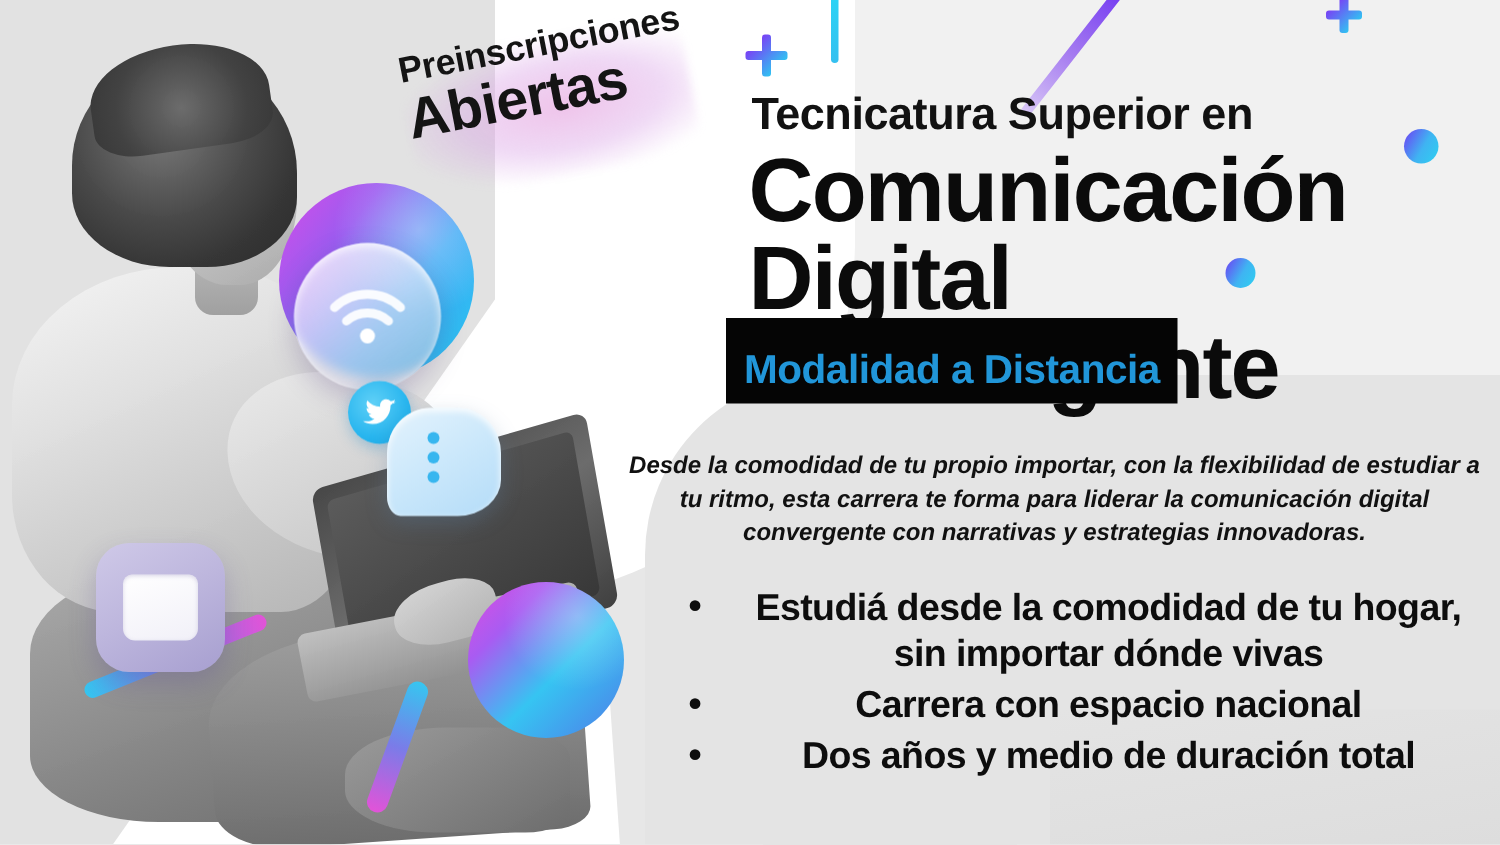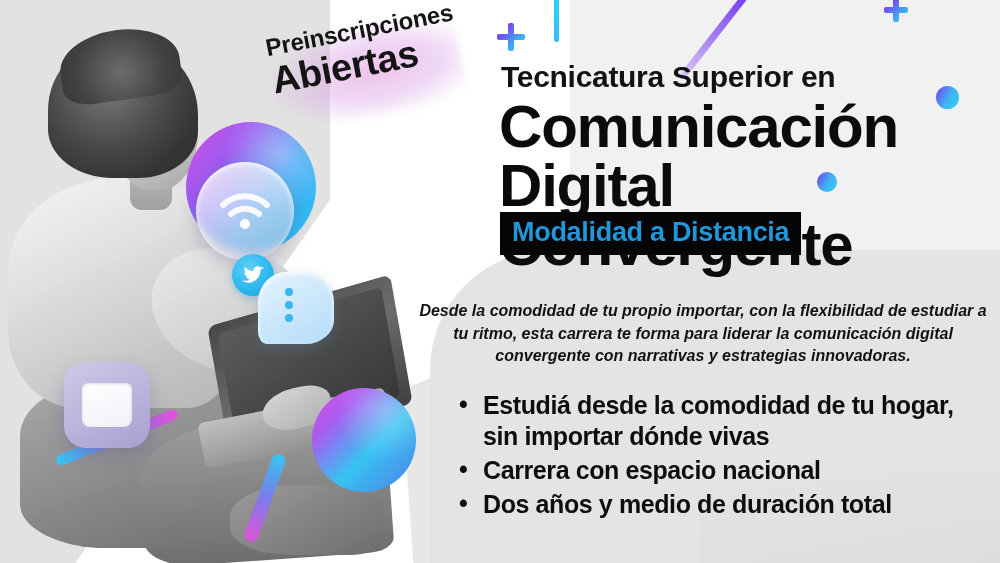--- a/index.html
+++ b/index.html
@@ -279,23 +279,23 @@
     letter-spacing:-.3px;
   }
   .t-main {
     position:absolute; left:499px; top:98px;
     font-size:60px; font-weight:700; color:#0b0b0b;
     letter-spacing:-1.2px; line-height:.98;
   }
   .t-main .line2 { display:block; }
 
   .badge {
-    position:absolute; left:500px; top:212px;
+    position:absolute; left:484px; top:212px;
     background:#050505;
-    padding:5px 12px 7px 12px;
+    padding:19px 12px 7px 12px;
   }
   .badge span {
     font-size:27px; font-weight:700; color:#2196d9;
     letter-spacing:-.3px;
   }
   .t-oficial {
     position:absolute; left:501px; top:254px;
     font-size:25px; font-weight:700; color:#121212;
     letter-spacing:-.4px;
   }
@@ -308,20 +308,21 @@
 
   .bullets {
     position:absolute; left:455px; top:390px; width:540px;
     list-style:none;
   }
   .bullets li {
     position:relative;
     font-size:25px; font-weight:700; color:#0d0d0d;
     line-height:1.24; padding-left:28px; margin-bottom:3px;
     letter-spacing:-.4px;
+    text-align:center;
   }
   .bullets li::before {
     content:"\2022"; position:absolute; left:4px; top:-1px;
     font-size:25px; color:#0d0d0d;
   }
 </style>
 </head>
 <body>
 
 <div id="poster">

